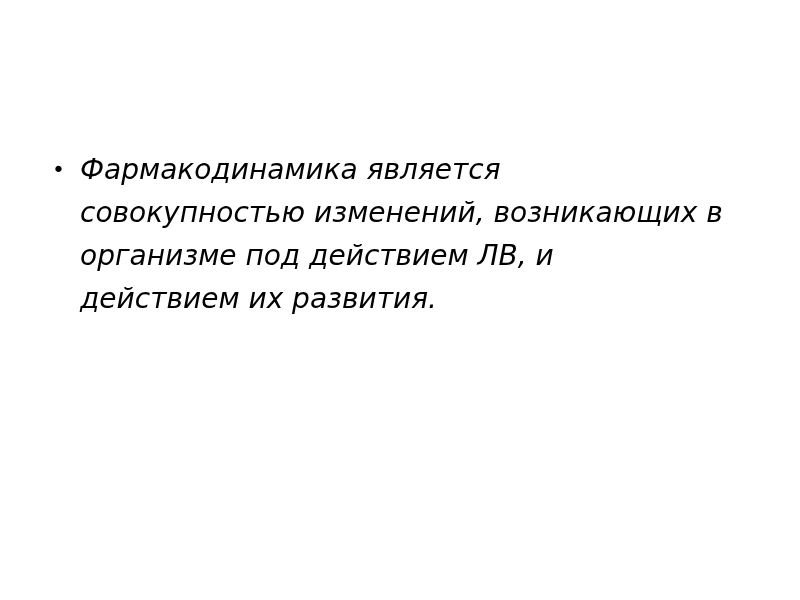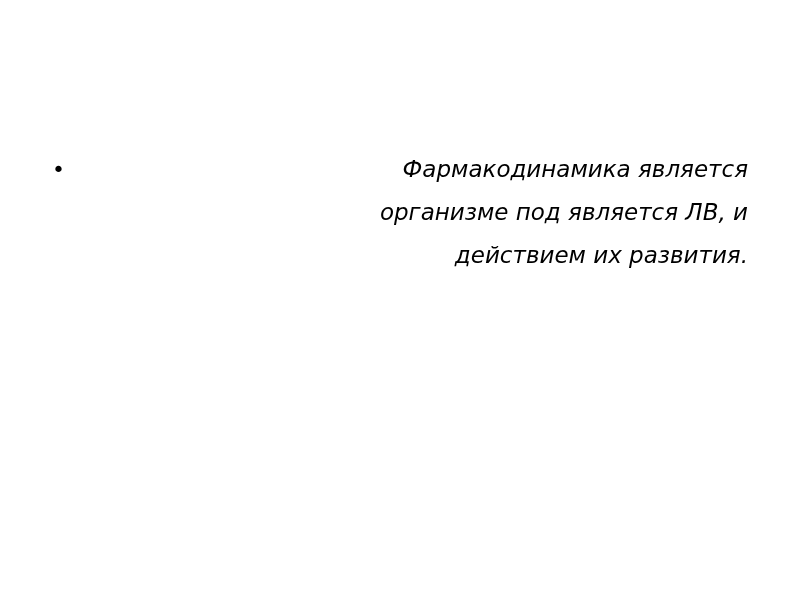--- a/index.html
+++ b/index.html
@@ -38,35 +38,35 @@
     line-height: 43px;
     font-style: normal;
     text-align: left;
     padding-left: 4px;
     box-sizing: border-box;
     color: #000000;
   }
   .bullet-text {
     flex: 1 1 auto;
     font-style: italic;
-    font-size: 23px;
+    font-size: 28px;
     line-height: 43px;
     color: #000000;
     letter-spacing: 0px;
-    text-align: right;
   }
   .bullet-text .line {
     white-space: nowrap;
   }
 </style>
 </head>
 <body>
 
 <div class="slide">
   <div class="bullet-item">
     <span class="bullet-marker">•</span>
     <div class="bullet-text">
       <div class="line">Фармакодинамика является</div>
-      <div class="line">организме под является ЛВ, и</div>
+      <div class="line">совокупностью изменений, возникающих в</div>
+      <div class="line">организме под действием ЛВ, и</div>
       <div class="line">действием их развития.</div>
     </div>
   </div>
 </div>
 
 </body></html>

